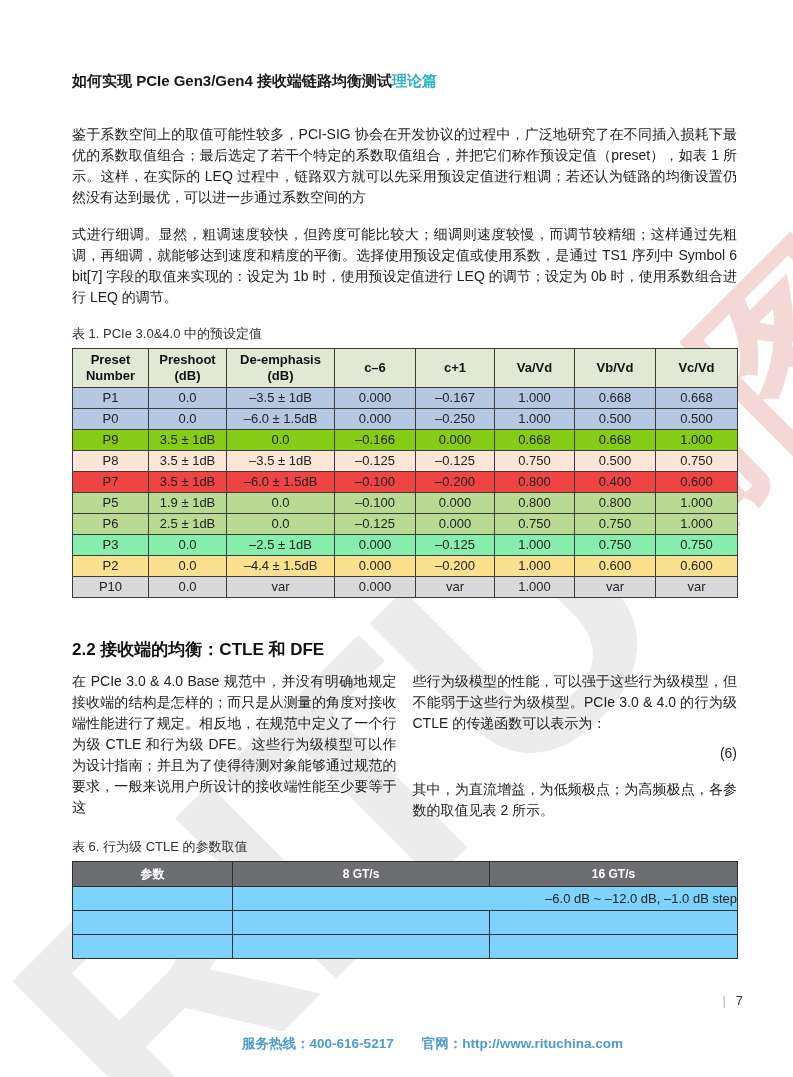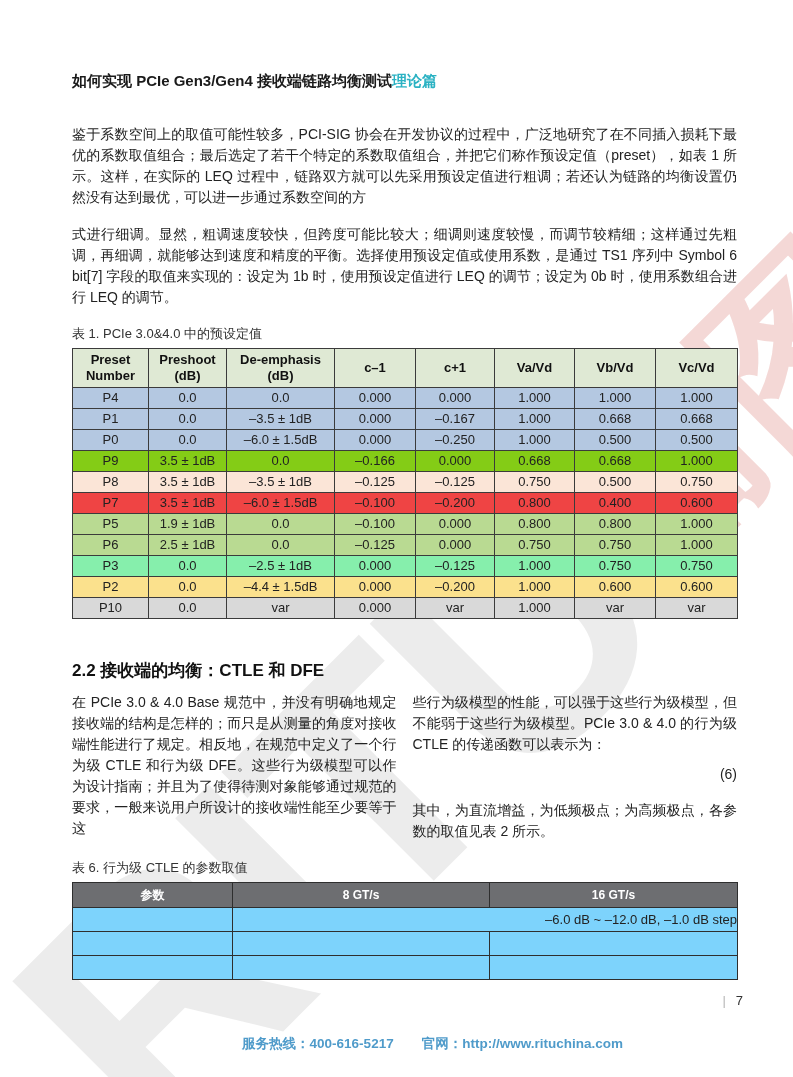--- a/index.html
+++ b/index.html
@@ -88,38 +88,28 @@
         <col style="width: 79px;">
         <col style="width: 80px;">
         <col style="width: 81px;">
         <col style="width: 82px;">
       </colgroup>
     <thead>
         <tr>
           <th>Preset Number</th>
           <th>Preshoot (dB)</th>
           <th>De-emphasis (dB)</th>
-          <th>c–1</th>
+          <th>c–6</th>
           <th>c+1</th>
           <th>Va/Vd</th>
           <th>Vb/Vd</th>
           <th>Vc/Vd</th>
         </tr>
       </thead>
     <tbody>
-        <tr style="background: rgb(180, 200, 225);">
-          <td>P4</td>
-          <td>0.0</td>
-          <td>0.0</td>
-          <td>0.000</td>
-          <td>0.000</td>
-          <td>1.000</td>
-          <td>1.000</td>
-          <td>1.000</td>
-        </tr>
         <tr style="background: rgb(180, 200, 225);">
           <td>P1</td>
           <td>0.0</td>
           <td>–3.5 ± 1dB</td>
           <td>0.000</td>
           <td>–0.167</td>
           <td>1.000</td>
           <td>0.668</td>
           <td>0.668</td>
         </tr>

